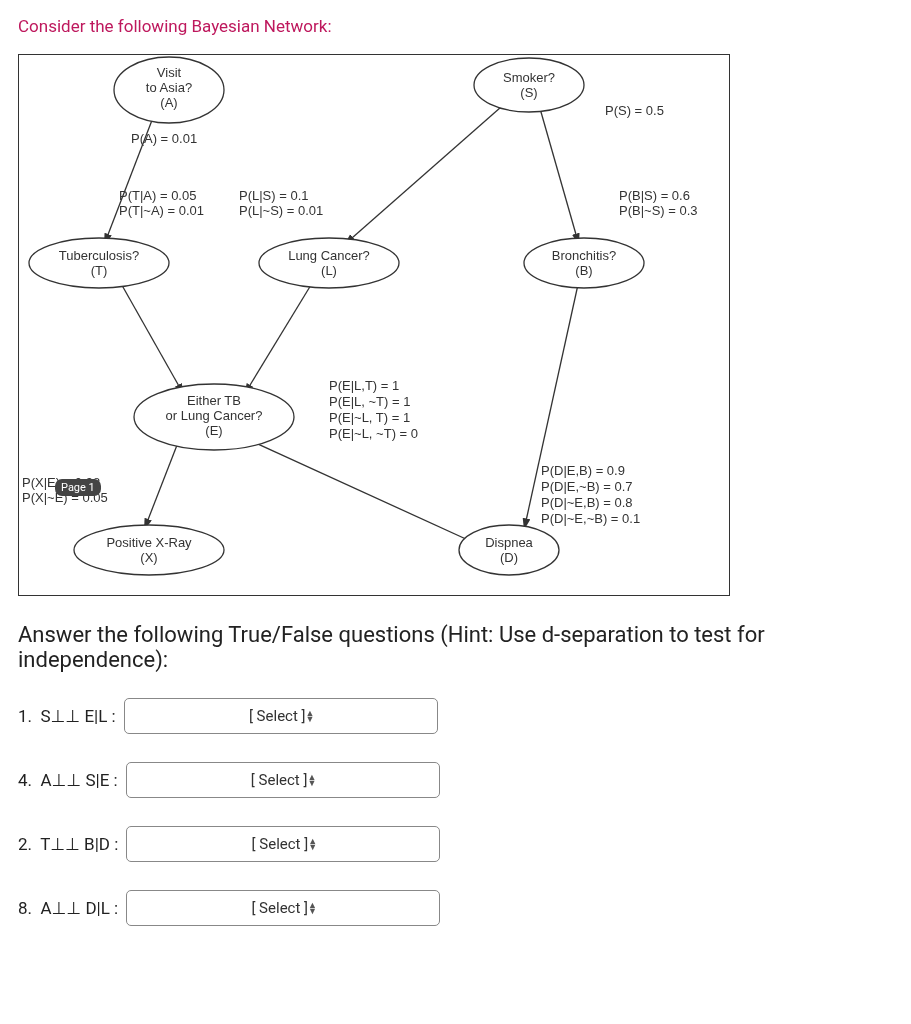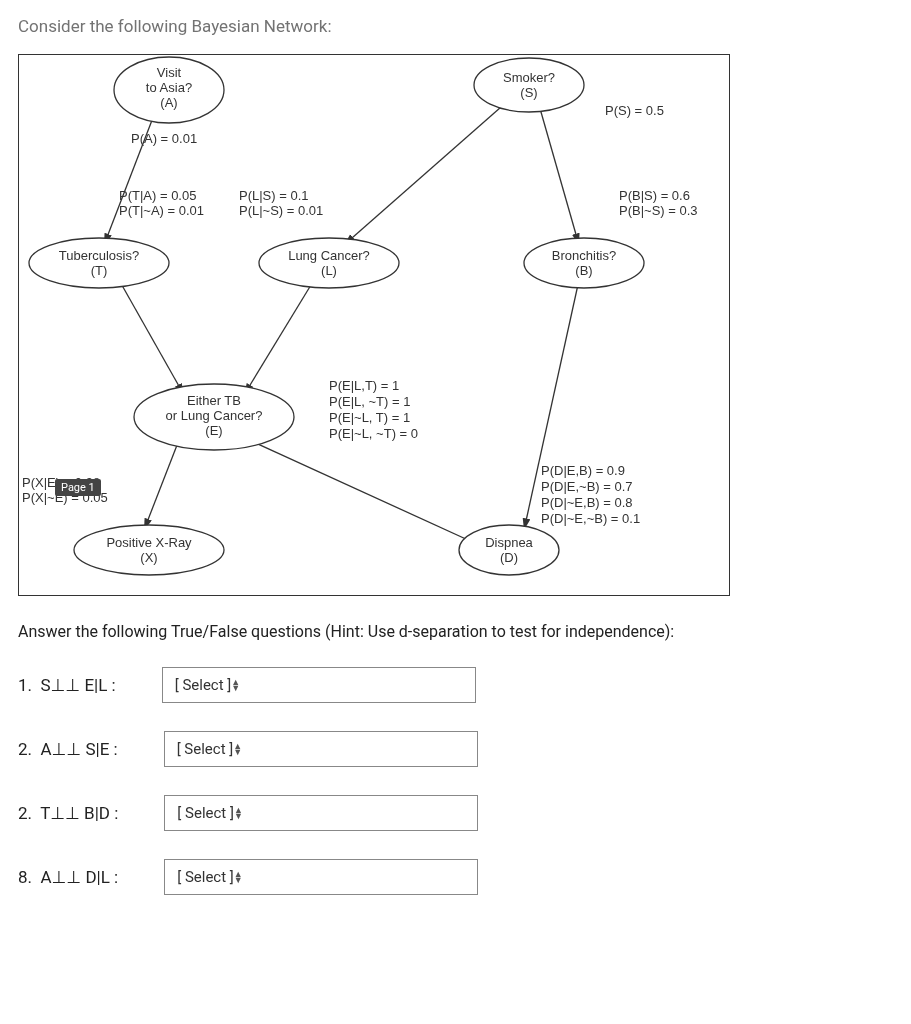--- a/index.html
+++ b/index.html
@@ -7,67 +7,66 @@
     margin: 0;
     padding: 16px 18px;
     background: #fff;
     color: #222;
     width: 911px;
     box-sizing: border-box;
   }
   .prompt {
     font-size: 17px;
     margin-bottom: 18px;
-    color: #737373;
+    color: #be185d;
   }
   .diagram-box {
     border: 1px solid #333;
     position: relative;
     width: 710px;
     height: 540px;
     margin-bottom: 26px;
   }
   .diagram-box svg { position: absolute; inset: 0; }
   .answer-prompt {
-    font-size: 16px;
+    font-size: 22px;
     margin: 22px 0 26px 0;
   }
   .q-row {
     display: flex;
     align-items: center;
     margin-bottom: 28px;
     font-size: 17px;
-    gap: 38px;
   }
   .q-label { margin-right: 8px; white-space: pre; }
   .select-box {
     display: inline-flex;
     align-items: center;
-    justify-content: flex-start;
+    justify-content: center;
     border: 1px solid #888;
-    border-radius: 0;
+    border-radius: 5px;
     padding: 6px 10px 6px 12px;
     min-width: 290px;
     height: 22px;
     background: #fff;
     color: #333;
     font-size: 15px;
   }
   .stepper {
     display:flex; flex-direction:column; line-height:6px; font-size:9px; color:#555;
   }
   .page-marker {
     position: absolute;
     left: 36px;
     top: 424px;
     background: #444;
     color: #fff;
     font-size: 11px;
     padding: 2px 6px;
-    border-radius: 2px;
+    border-radius: 7px;
     z-index: 5;
   }
 </style>
 </head>
 <body>
 
 <div class="prompt">Consider the following Bayesian Network:</div>
 
 <div class="diagram-box">
   <div class="page-marker">Page 1</div>
@@ -164,21 +163,21 @@
   <div class="select-box">
     <span>[ Select ]</span>
     <span class="stepper">
         <span>▲</span>
         <span>▼</span>
       </span>
   </div>
 </div>
 
 <div class="q-row">
-  <span class="q-label">2.  A⊥⊥ S|E :</span>
+  <span class="q-label">4.  A⊥⊥ S|E :</span>
   <div class="select-box">
     <span>[ Select ]</span>
     <span class="stepper">
         <span>▲</span>
         <span>▼</span>
       </span>
   </div>
 </div>
 
 <div class="q-row">

